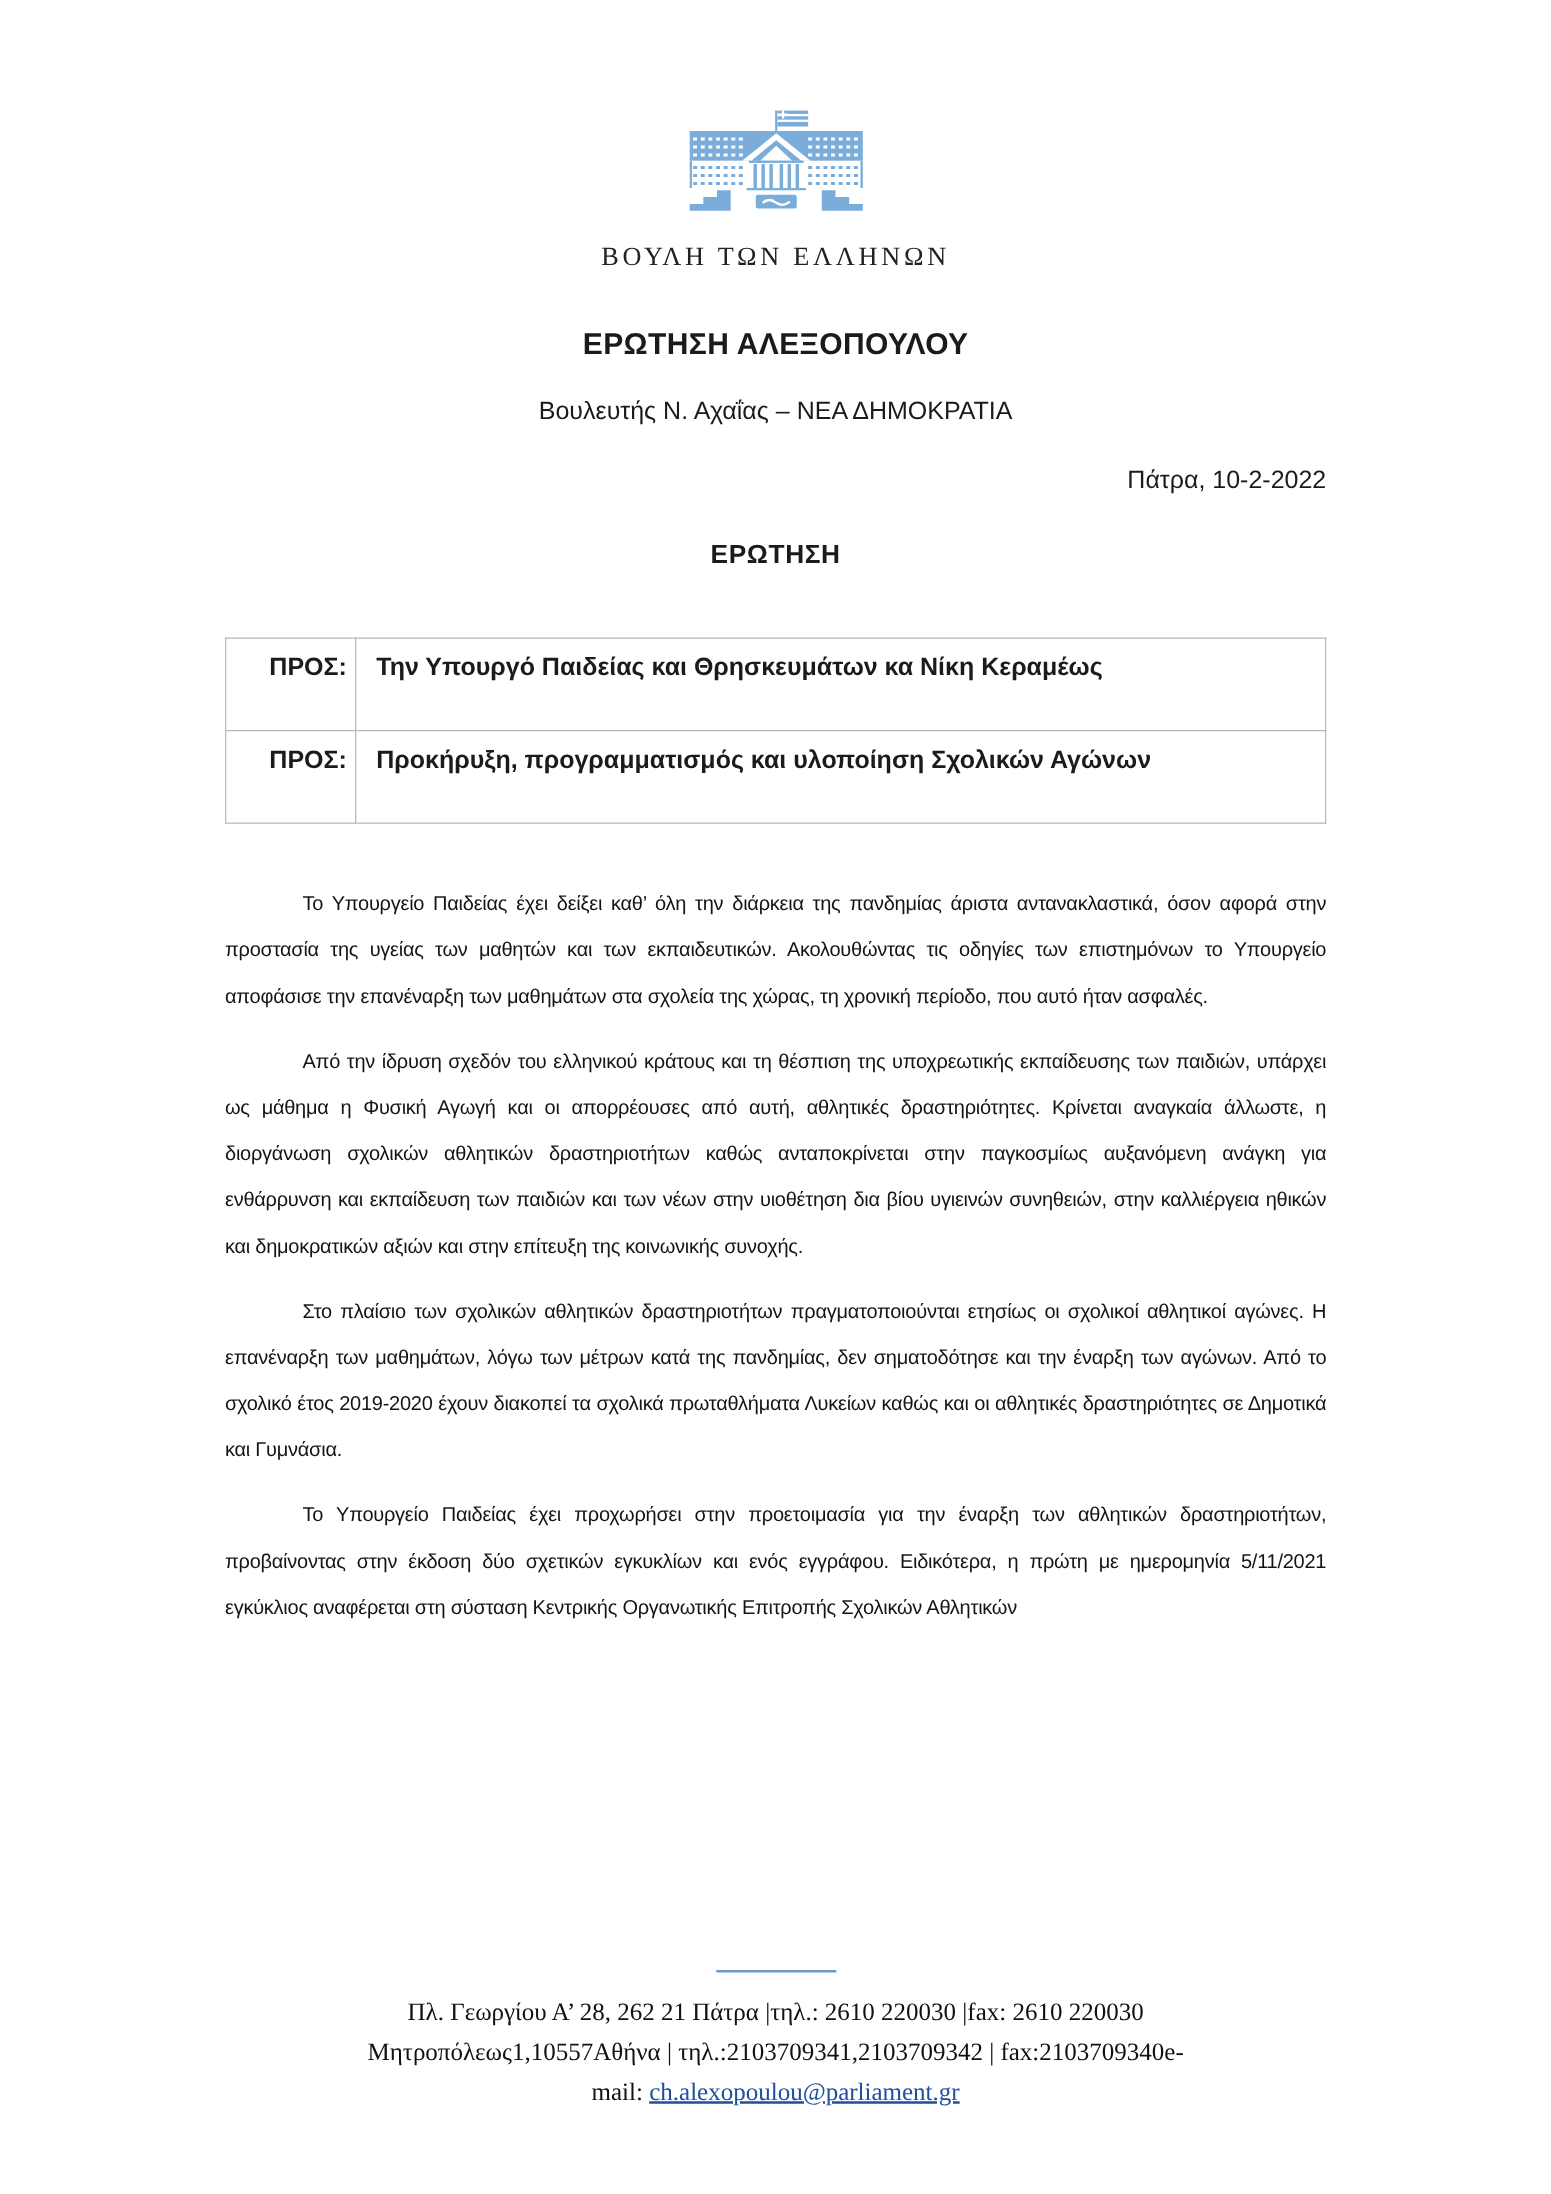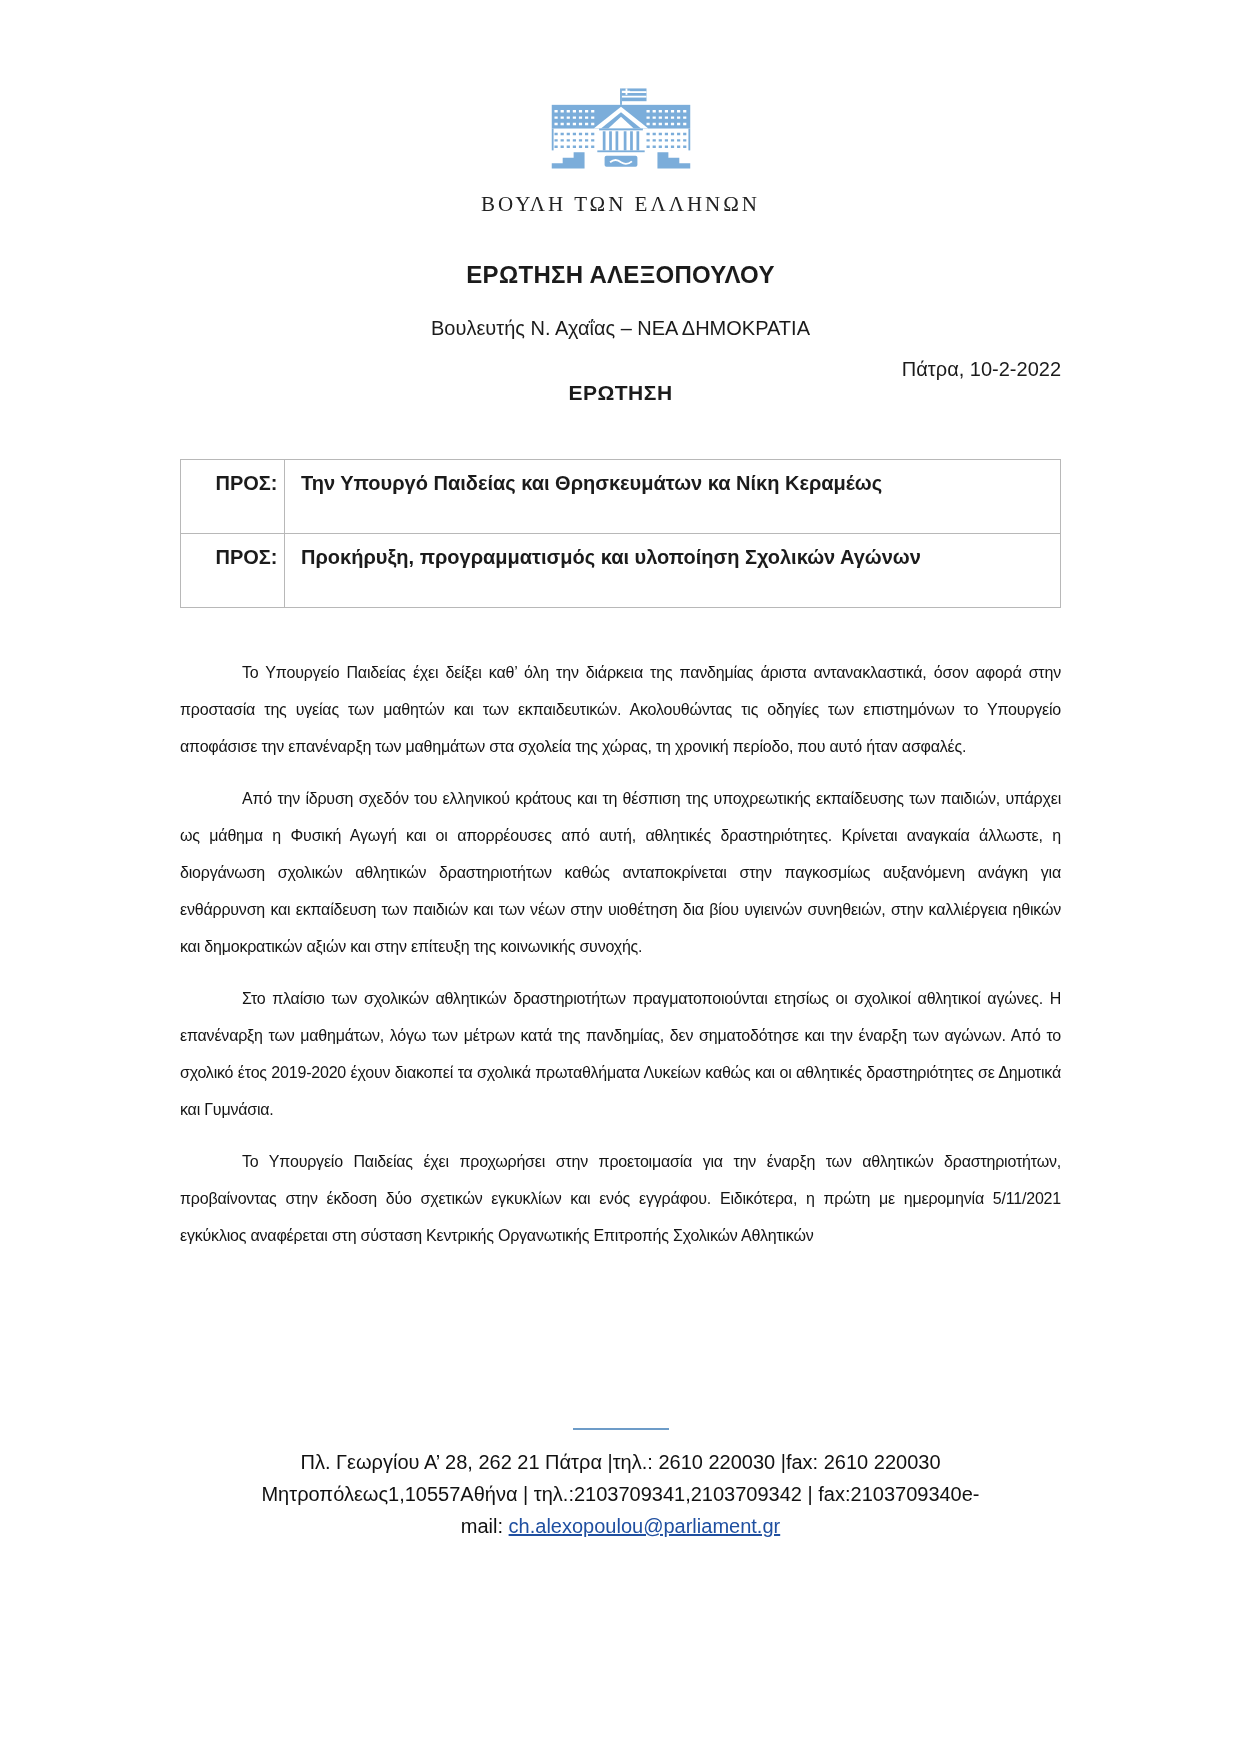--- a/index.html
+++ b/index.html
@@ -33,25 +33,26 @@
     font-size: 24px;
     font-weight: bold;
     letter-spacing: 0.3px;
   }
   .author-role {
     margin-top: 28px;
     text-align: center;
     font-size: 20px;
   }
   .dateline {
-    margin-top: 18px;
+    margin-top: 32px;
     text-align: right;
     font-size: 20px;
   }
   .doc-type {
+    margin-top: 36px;
     text-align: center;
     font-size: 21px;
     font-weight: bold;
     letter-spacing: 0.5px;
   }
   
   .meta-table {
     margin-top: 54px;
     width: 100%;
     border-collapse: collapse;
@@ -81,24 +82,24 @@
     line-height: 37px;
     text-align: justify;
     text-indent: 62px;
     letter-spacing: -0.2px;
     margin-bottom: 15px;
     color: #141414;
   }
   
   .doc-footer {
     position: absolute;
-    left: 0; top: 1428px;
+    left: 0; top: 1576px;
     width: 1241px;
     text-align: center;
-    font-family: Liberation Sans, sans-serif;
+    font-family: Liberation Serif, serif;
     font-size: 20px;
     color: #111;
   }
   .footer-divider {
     width: 96px;
     border-top: 2px solid #6d9cc8;
     margin: 0 auto 16px auto;
   }
   .doc-footer .f-line { line-height: 32px; }
   .doc-footer a {

